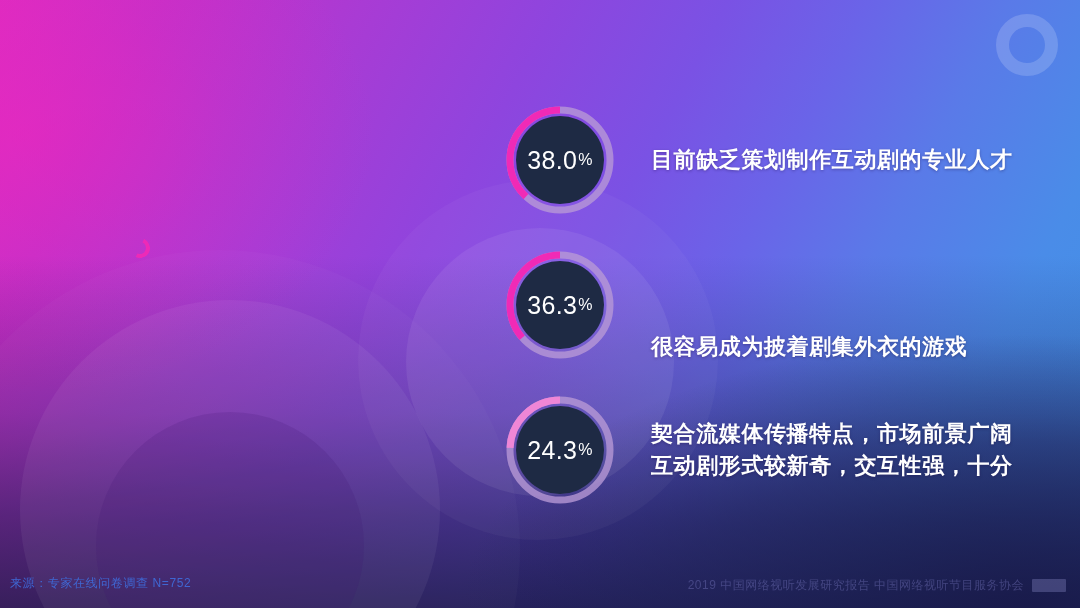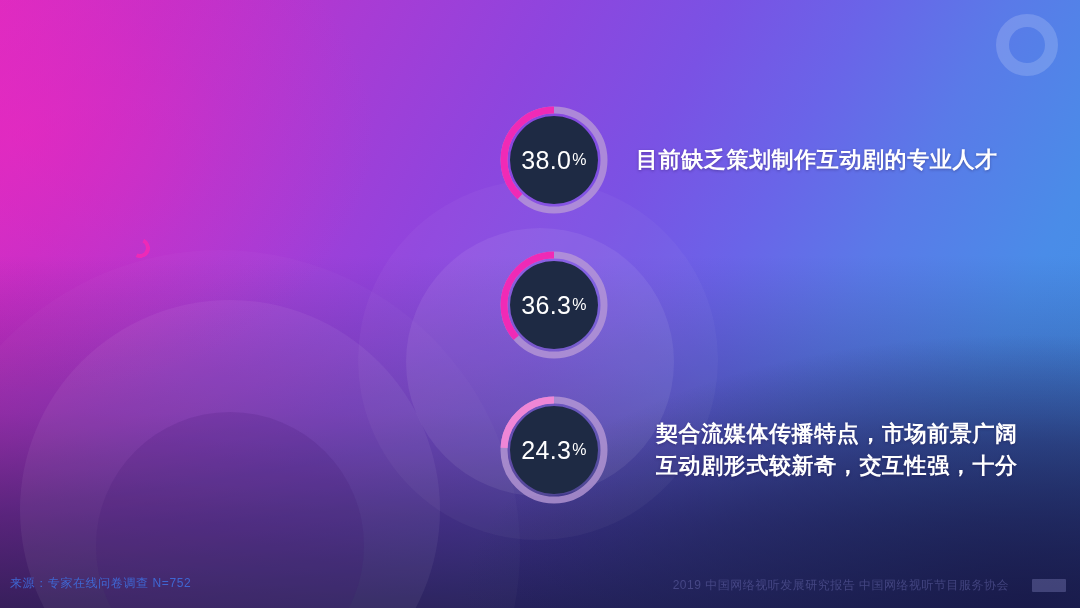--- a/index.html
+++ b/index.html
@@ -138,34 +138,34 @@
     border-top-color: transparent;
     border-left-color: transparent;
     opacity: 0.95;
     transform: rotate(-20deg);
     pointer-events: none;
   }
 
   
   .rows {
     position: absolute;
-    left: 10px;
+    left: 16px;
     top: 0;
     width: 888px;
     height: 608px;
   }
   .row {
     position: absolute;
     left: 486px;
     display: flex;
     align-items: center;
   }
   .row-0 { top: 102px; }
   .row-1 { top: 247px; align-items: flex-end; }
-  .row-2 { top: 392px; gap: 20px; }
+  .row-2 { top: 392px; }
 
   .donut {
     position: relative;
     width: 116px;
     height: 116px;
     flex: 0 0 auto;
   }
   .donut svg { display: block; }
   .donut-label {
     position: absolute;
@@ -178,21 +178,21 @@
     font-weight: 400;
     letter-spacing: 0.3px;
   }
   .donut-label .pct-sup {
     font-size: 16px;
     vertical-align: super;
     margin-left: 1px;
   }
 
   .row-text {
-    margin-left: 24px;
+    margin-left: 33px;
     color: #ffffff;
     font-size: 22px;
     font-weight: 700;
     line-height: 1.47;
     letter-spacing: 0.6px;
     text-shadow: 0 1px 3px rgba(30,10,60,0.35);
     white-space: nowrap;
   }
   .row-text span { display: block; }
 
@@ -205,21 +205,21 @@
     font-size: 12px;
     letter-spacing: 0.6px;
     opacity: 0.95;
   }
   .footer-right {
     position: absolute;
     right: 14px;
     bottom: 14px;
     display: flex;
     align-items: center;
-    gap: 23px;
+    gap: 8px;
     color: rgba(120,120,190,0.42);
     font-size: 12px;
     letter-spacing: 0.5px;
   }
   .footer-right-badge {
     width: 34px;
     height: 13px;
     background: rgba(150,150,210,0.32);
     border-radius: 1px;
   }
@@ -268,20 +268,21 @@
           <circle cx="58" cy="58" r="50" fill="none" stroke="#b89ad6" stroke-opacity="0.78" stroke-width="7"></circle>
           <circle cx="58" cy="58" r="50" fill="none" stroke="#f02ab6" stroke-width="7" stroke-linecap="butt" stroke-dasharray="114.0 314.2" transform="rotate(-90 58 58) scale(1,-1) translate(0,-116)"></circle>
           <circle cx="58" cy="58" r="44" fill="#1e2a44"></circle>
         </svg>
         <div class="donut-label">
           <span>36.3</span>
             <span class="pct-sup">%</span>
         </div>
       </div>
       <div class="row-text">
+        <span>很容易成为披着剧集外衣的游戏</span>
       </div>
     </div>
 
     <div class="row row-2">
       <div class="donut">
         <svg width="116" height="116" viewBox="0 0 116 116">
           <circle cx="58" cy="58" r="50" fill="none" stroke="#b89ad6" stroke-opacity="0.78" stroke-width="7"></circle>
           <circle cx="58" cy="58" r="50" fill="none" stroke="#ef86d6" stroke-width="7" stroke-linecap="butt" stroke-dasharray="76.3 314.2" transform="rotate(-90 58 58) scale(1,-1) translate(0,-116)"></circle>
           <circle cx="58" cy="58" r="44" fill="#1e2a44"></circle>
         </svg>

